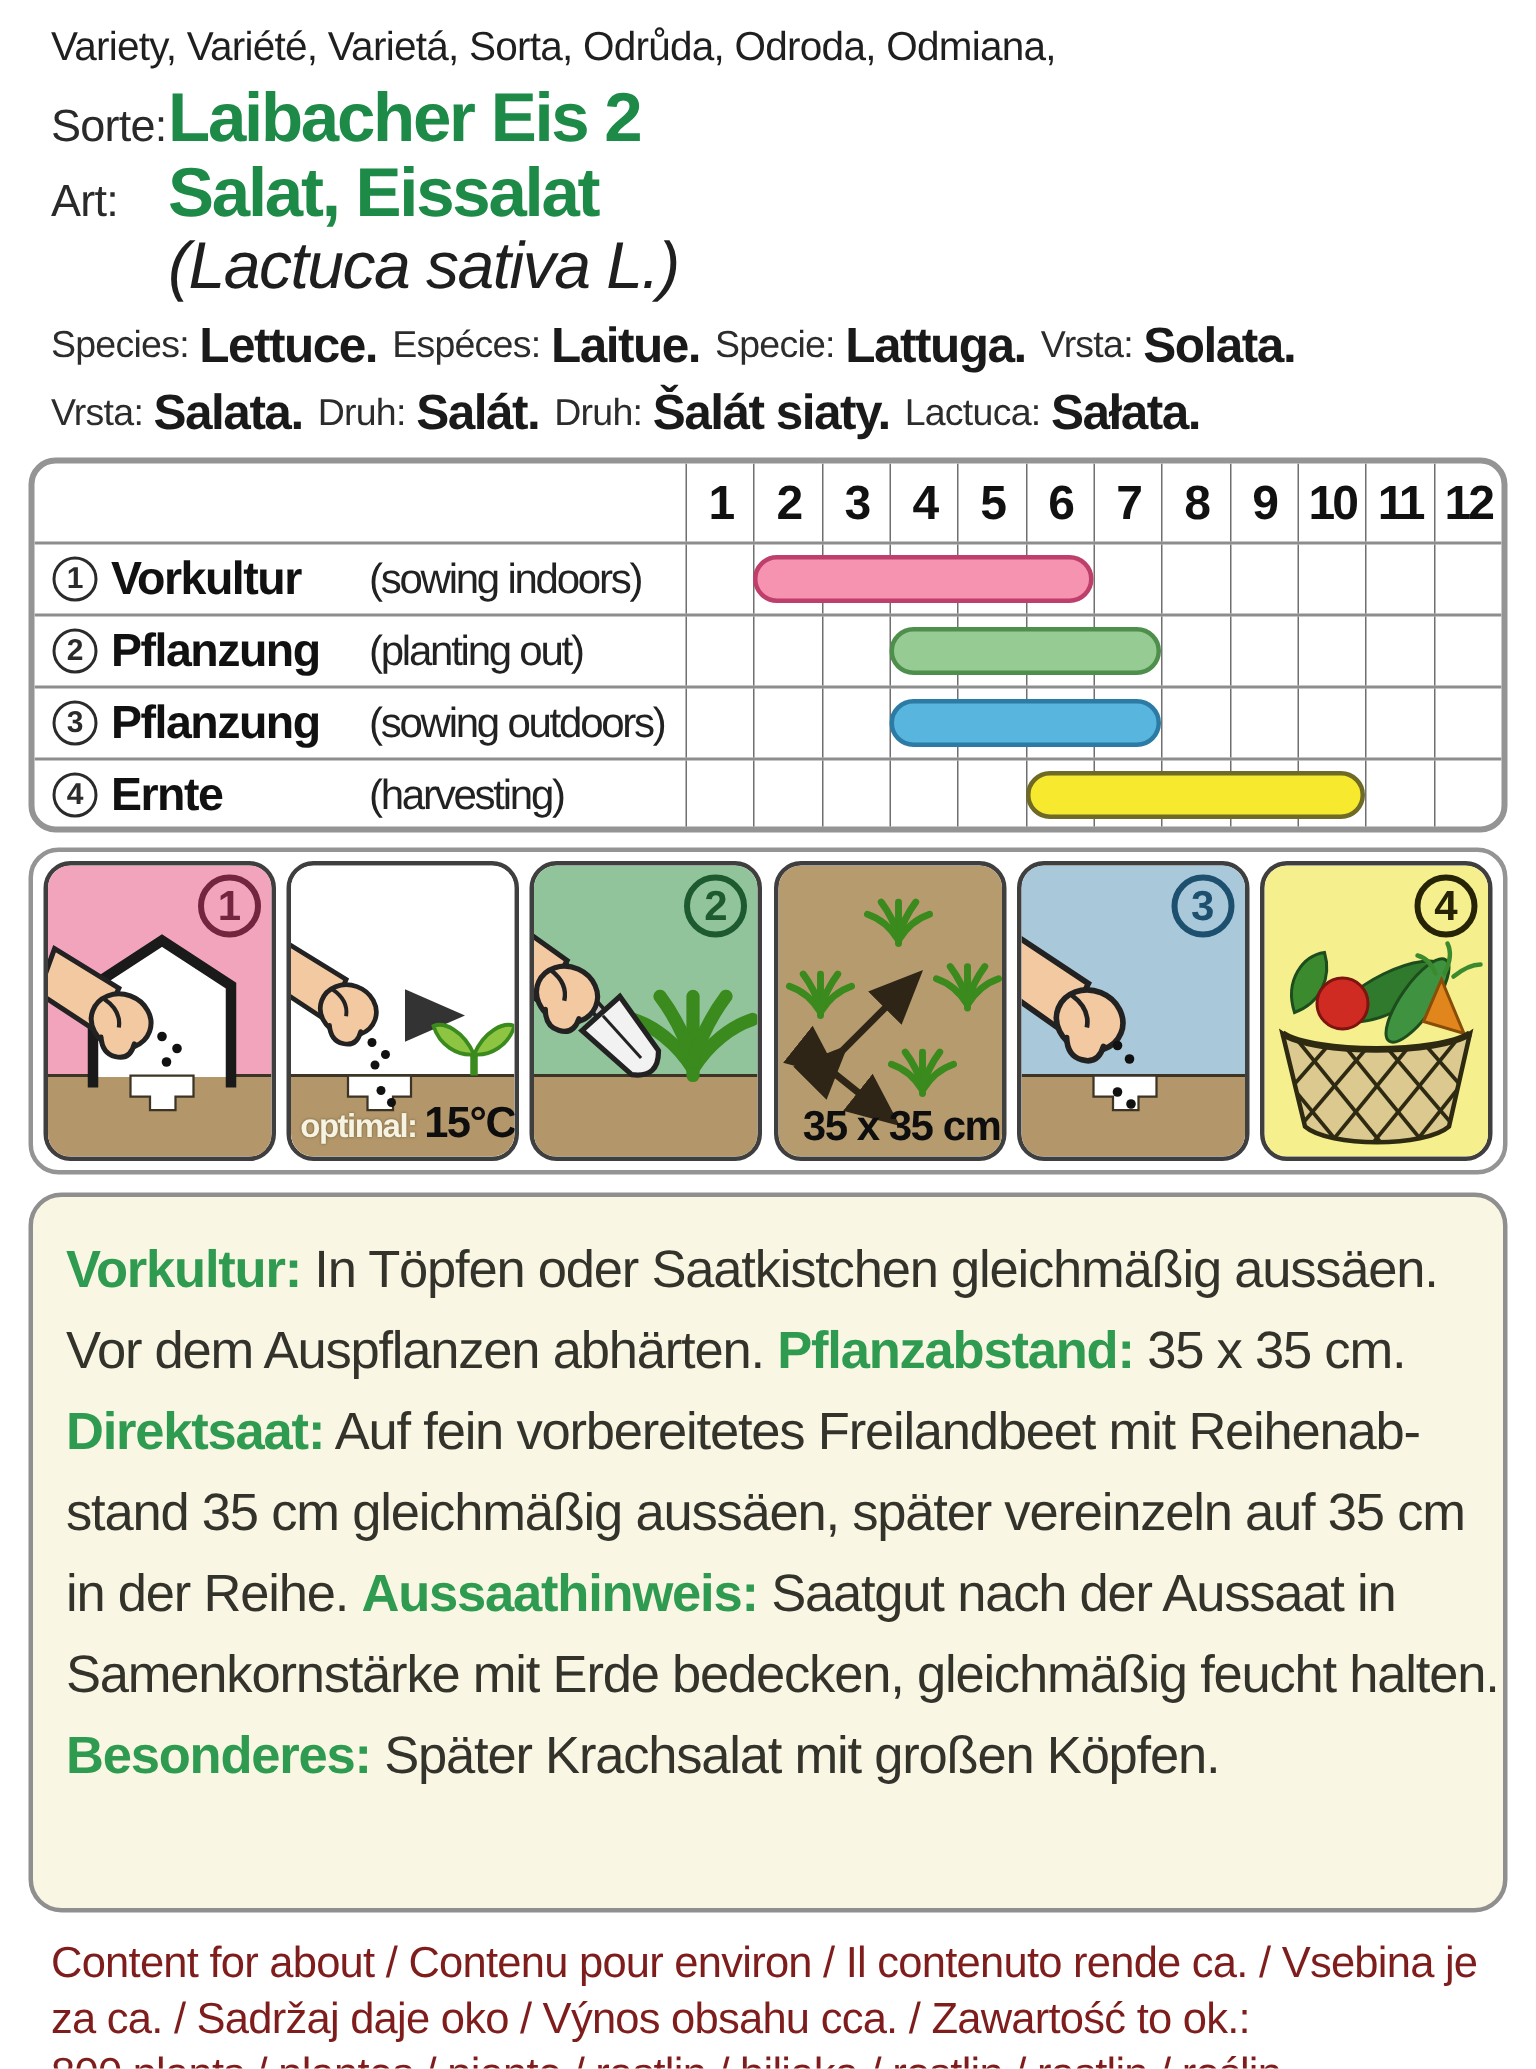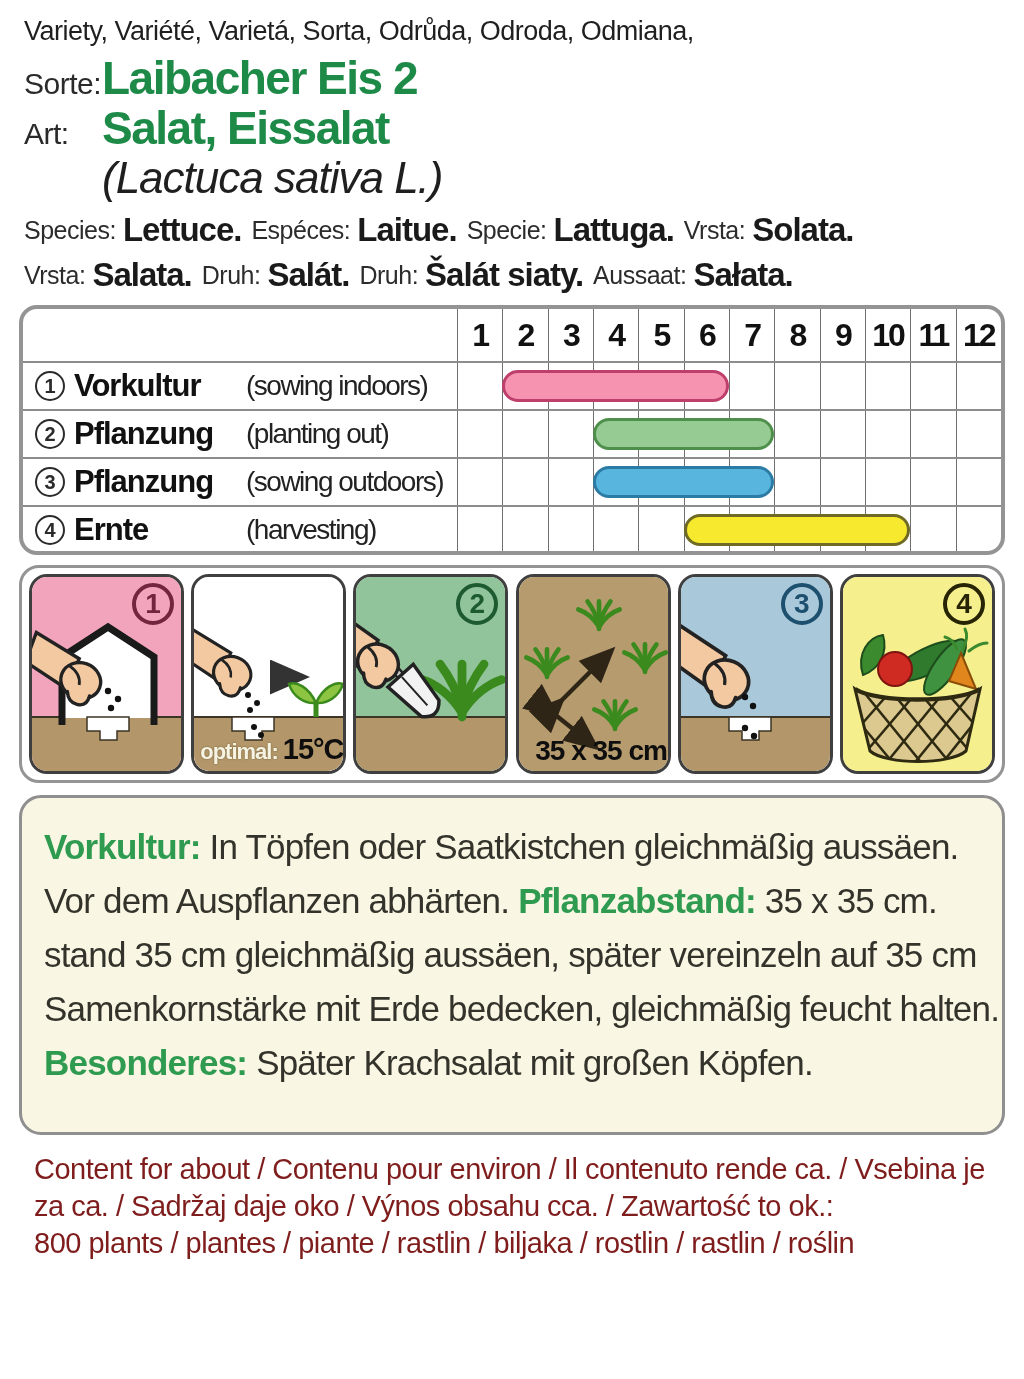--- a/index.html
+++ b/index.html
@@ -4,21 +4,21 @@
 <style>
   html,body{margin:0;padding:0;}
   body{
     width:1024px;height:1379px;background:#ffffff;overflow:hidden;
     font-family:"Liberation Sans","DejaVu Sans",sans-serif;color:#222;
     -webkit-font-smoothing:antialiased;
   }
   .page{width:1024px;height:1379px;position:relative;}
 
   
-  .header{padding:16px 0 0 24px;}
+  .header{padding:16px 0 0 34px;}
   .h-line1{font-size:27px;letter-spacing:-.5px;color:#1f1f1f;margin-bottom:4px;}
   .h-row{display:flex;align-items:baseline;height:50px;}
   .h-label{font-size:30px;color:#2a2a2a;width:78px;flex:0 0 78px;letter-spacing:-.5px;}
   .h-green{font-size:46px;font-weight:700;color:#1d8a47;letter-spacing:-1.5px;}
   .h-latin{margin-left:78px;font-size:44px;font-style:italic;color:#1f1f1f;letter-spacing:-1px;height:54px;display:flex;align-items:center;}
   .h-species{margin-top:5px;height:40px;display:flex;align-items:center;letter-spacing:-.5px;white-space:nowrap;}
   .sp-label{font-size:25px;color:#2c2c2c;margin-right:7px;}
   .sp-name{font-size:33px;font-weight:700;color:#1a1a1a;margin-right:10px;letter-spacing:-1px;}
 
   
@@ -61,21 +61,21 @@
   .c-dgreen{color:#1d5a30;border-color:#1d5a30;}
   .c-dblue {color:#1d4f6e;border-color:#1d4f6e;}
   .c-dolive{color:#262405;border-color:#262405;}
   .cap2{position:absolute;bottom:5px;left:6px;right:2px;display:flex;align-items:baseline;white-space:nowrap;}
   .cap-light{color:#f7f3e2;font-size:22px;font-weight:700;letter-spacing:-1px;text-shadow:0 0 2px #6d5c37;}
   .cap-bold{color:#0e0e0e;font-size:29px;font-weight:700;margin-left:5px;letter-spacing:-1px;}
   .cap4{position:absolute;bottom:4px;left:16px;right:0;text-align:center;font-size:28px;font-weight:700;color:#0e0e0e;letter-spacing:-1px;}
 
   
   .text-box{
-    width:986px;margin:12px auto 0;box-sizing:border-box;height:340px;
+    width:986px;margin:12px auto 0;box-sizing:border-box;height:480px;
     border:3px solid #8f8f8f;border-radius:22px;background:#f9f6e3;
     padding:22px 22px 0 22px;
   }
   .iline{font-size:35px;line-height:54px;color:#33332b;letter-spacing:-.8px;white-space:nowrap;}
   .ikey{color:#2e9b50;font-weight:700;}
 
   
   .footer{margin:16px 0 0 34px;}
   .fline{font-size:29px;line-height:37px;color:#7f1d1d;letter-spacing:-.5px;white-space:nowrap;}
 </style>
@@ -123,21 +123,21 @@
         <span class="sp-label">Vrsta:</span>
         <span class="sp-name">Solata.</span>
       </div>
     <div class="h-species" id="species-line-2">
         <span class="sp-label">Vrsta:</span>
         <span class="sp-name">Salata.</span>
         <span class="sp-label">Druh:</span>
         <span class="sp-name">Salát.</span>
         <span class="sp-label">Druh:</span>
         <span class="sp-name">Šalát siaty.</span>
-        <span class="sp-label">Aussaat:</span>
+        <span class="sp-label">Lactuca:</span>
         <span class="sp-name">Sałata.</span>
       </div>
   </div>
 
   <div class="chart-box">
     <div class="crow header-row">
       <div class="rlabel"></div>
       <div class="rtrack" id="month-track">
           <div class="mcell">1</div>
           <div class="mcell">2</div>
@@ -377,21 +377,23 @@
         <path d="M12,112 C33,126 116,126 137,112" fill="none" stroke="#2e2a12" stroke-width="4.5"></path>
       </svg>
       <div class="badge c-dolive">4</div>
     </div>
 
   </div>
 
   <div class="text-box" id="instructions">
       <div class="iline"><span class="ikey">Vorkultur:</span><span> In Töpfen oder Saatkistchen gleichmäßig aussäen.</span></div>
       <div class="iline"><span>Vor dem Auspflanzen abhärten. </span><span class="ikey">Pflanzabstand:</span><span> 35 x 35 cm.</span></div>
+      <div class="iline"><span class="ikey">Direktsaat:</span><span> Auf fein vorbereitetes Freilandbeet mit Reihenab-</span></div>
       <div class="iline"><span>stand 35 cm gleichmäßig aussäen, später vereinzeln auf 35 cm</span></div>
+      <div class="iline"><span>in der Reihe. </span><span class="ikey">Aussaathinweis:</span><span> Saatgut nach der Aussaat in</span></div>
       <div class="iline"><span>Samenkornstärke mit Erde bedecken, gleichmäßig feucht halten.</span></div>
       <div class="iline"><span class="ikey">Besonderes:</span><span> Später Krachsalat mit großen Köpfen.</span></div>
     </div>
 
   <div class="footer" id="footer">
       <div class="fline">Content for about / Contenu pour environ / Il contenuto rende ca. / Vsebina je</div>
       <div class="fline">za ca. / Sadržaj daje oko / Výnos obsahu cca. / Zawartość to ok.:</div>
       <div class="fline">800 plants / plantes / piante / rastlin / biljaka / rostlin / rastlin / roślin</div>
     </div>
 

